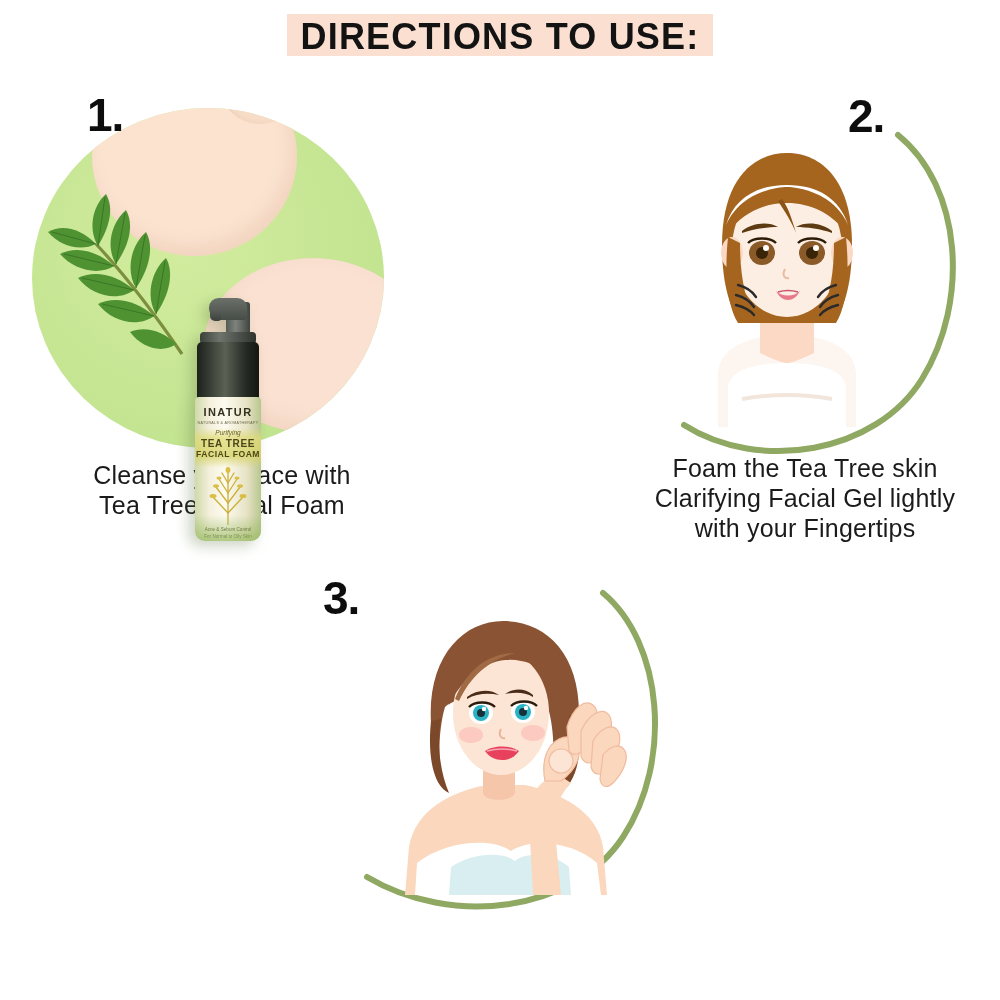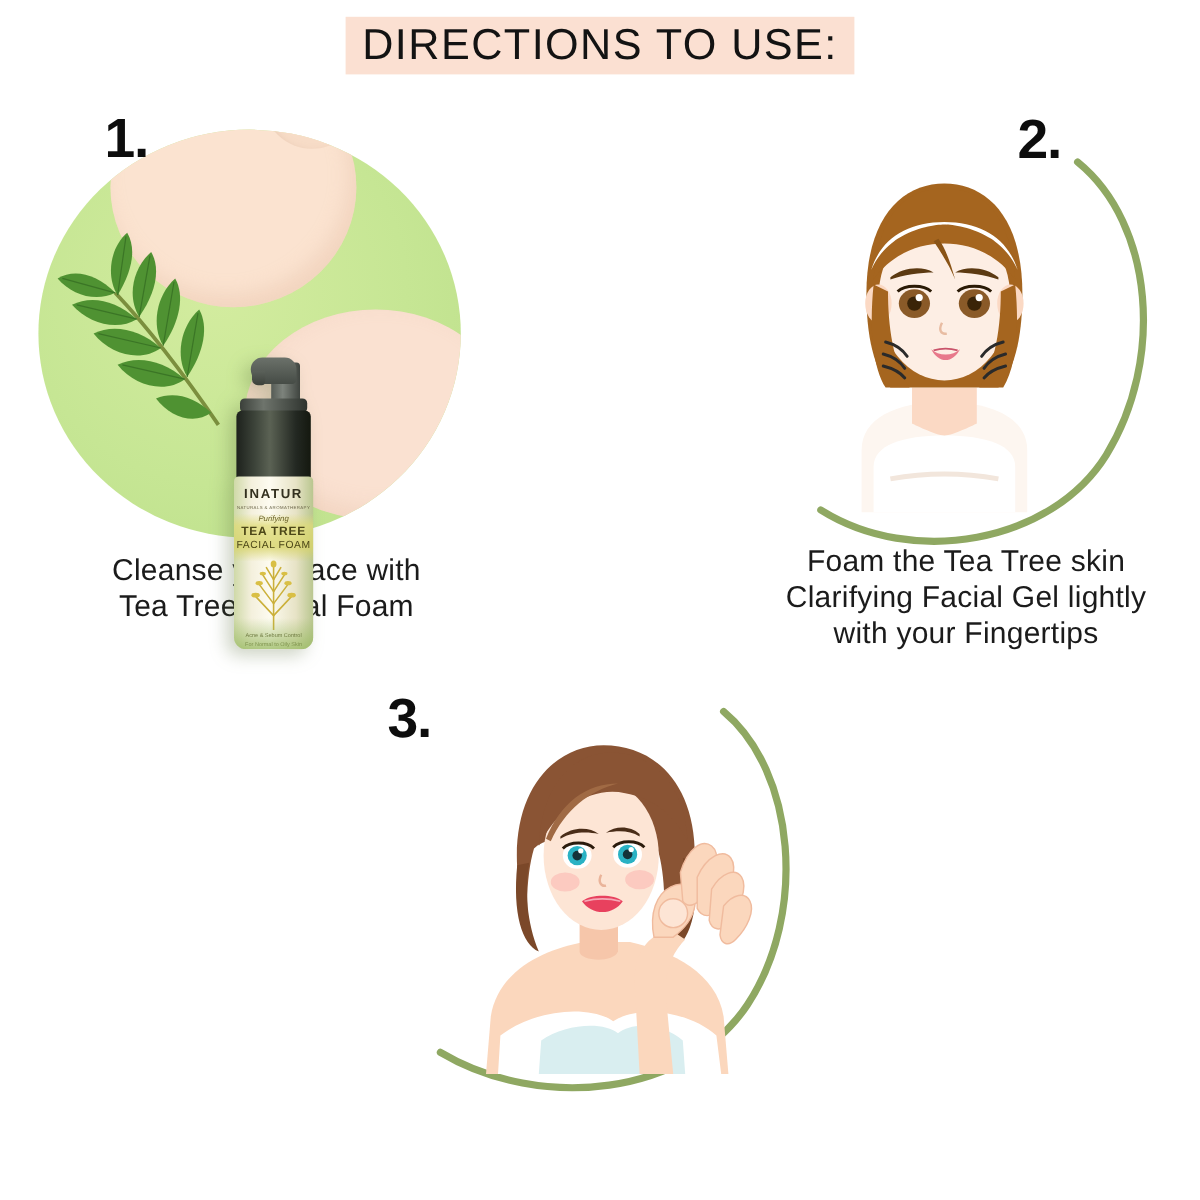--- a/index.html
+++ b/index.html
@@ -14,23 +14,23 @@
   .page{position:relative;width:1000px;height:1000px;}
 
   
   .title-wrap{
     position:absolute;left:0;top:14px;width:1000px;
     text-align:center;
   }
   .title{
     display:inline-block;
     background:#fbe0d2;
-    padding:4px 14px 6px 14px;
+    padding:4px 14px 0 14px;
     font-size:36px;
-    font-weight:400;
+    font-weight:700;
     letter-spacing:1.2px;
     line-height:1.05;
     color:#131313;
   }
 
   
   .step{position:absolute;}
   .step-num{
     position:absolute;
     font-size:46px;
@@ -128,21 +128,21 @@
   .lbl-brand{
     top:9px;font-size:11px;font-weight:700;letter-spacing:1.4px;color:#33301f;
   }
   .lbl-tag{top:24px;font-size:3.6px;letter-spacing:.35px;color:#6a6448;}
   .band{
     position:absolute;left:0;top:31px;width:100%;height:40px;
     background:linear-gradient(180deg,rgba(226,222,120,.0) 0%,rgba(223,219,118,.75) 25%,rgba(215,211,104,.8) 70%,rgba(222,220,140,0) 100%);
   }
   .lbl-purifying{top:32px;font-size:6.5px;font-style:italic;color:#6b6326;}
   .lbl-tea{top:41px;font-size:10px;font-weight:700;letter-spacing:.6px;color:#4c4718;}
-  .lbl-foam{top:52px;font-size:8.6px;font-weight:400;letter-spacing:.5px;color:#4c4718;}
+  .lbl-foam{top:52px;font-size:8.6px;font-weight:700;letter-spacing:.5px;color:#4c4718;}
   .plant{
     position:absolute;left:12px;top:66px;width:42px;height:62px;
   }
   .lbl-claim1{top:130px;font-size:4.6px;color:#55502f;}
   .lbl-claim2{top:137px;font-size:4.6px;color:#55502f;}
   .base-tint{
     position:absolute;left:0;bottom:0;width:100%;height:26px;
     background:linear-gradient(180deg,rgba(183,206,120,.0),rgba(150,185,95,.75));
   }
 

